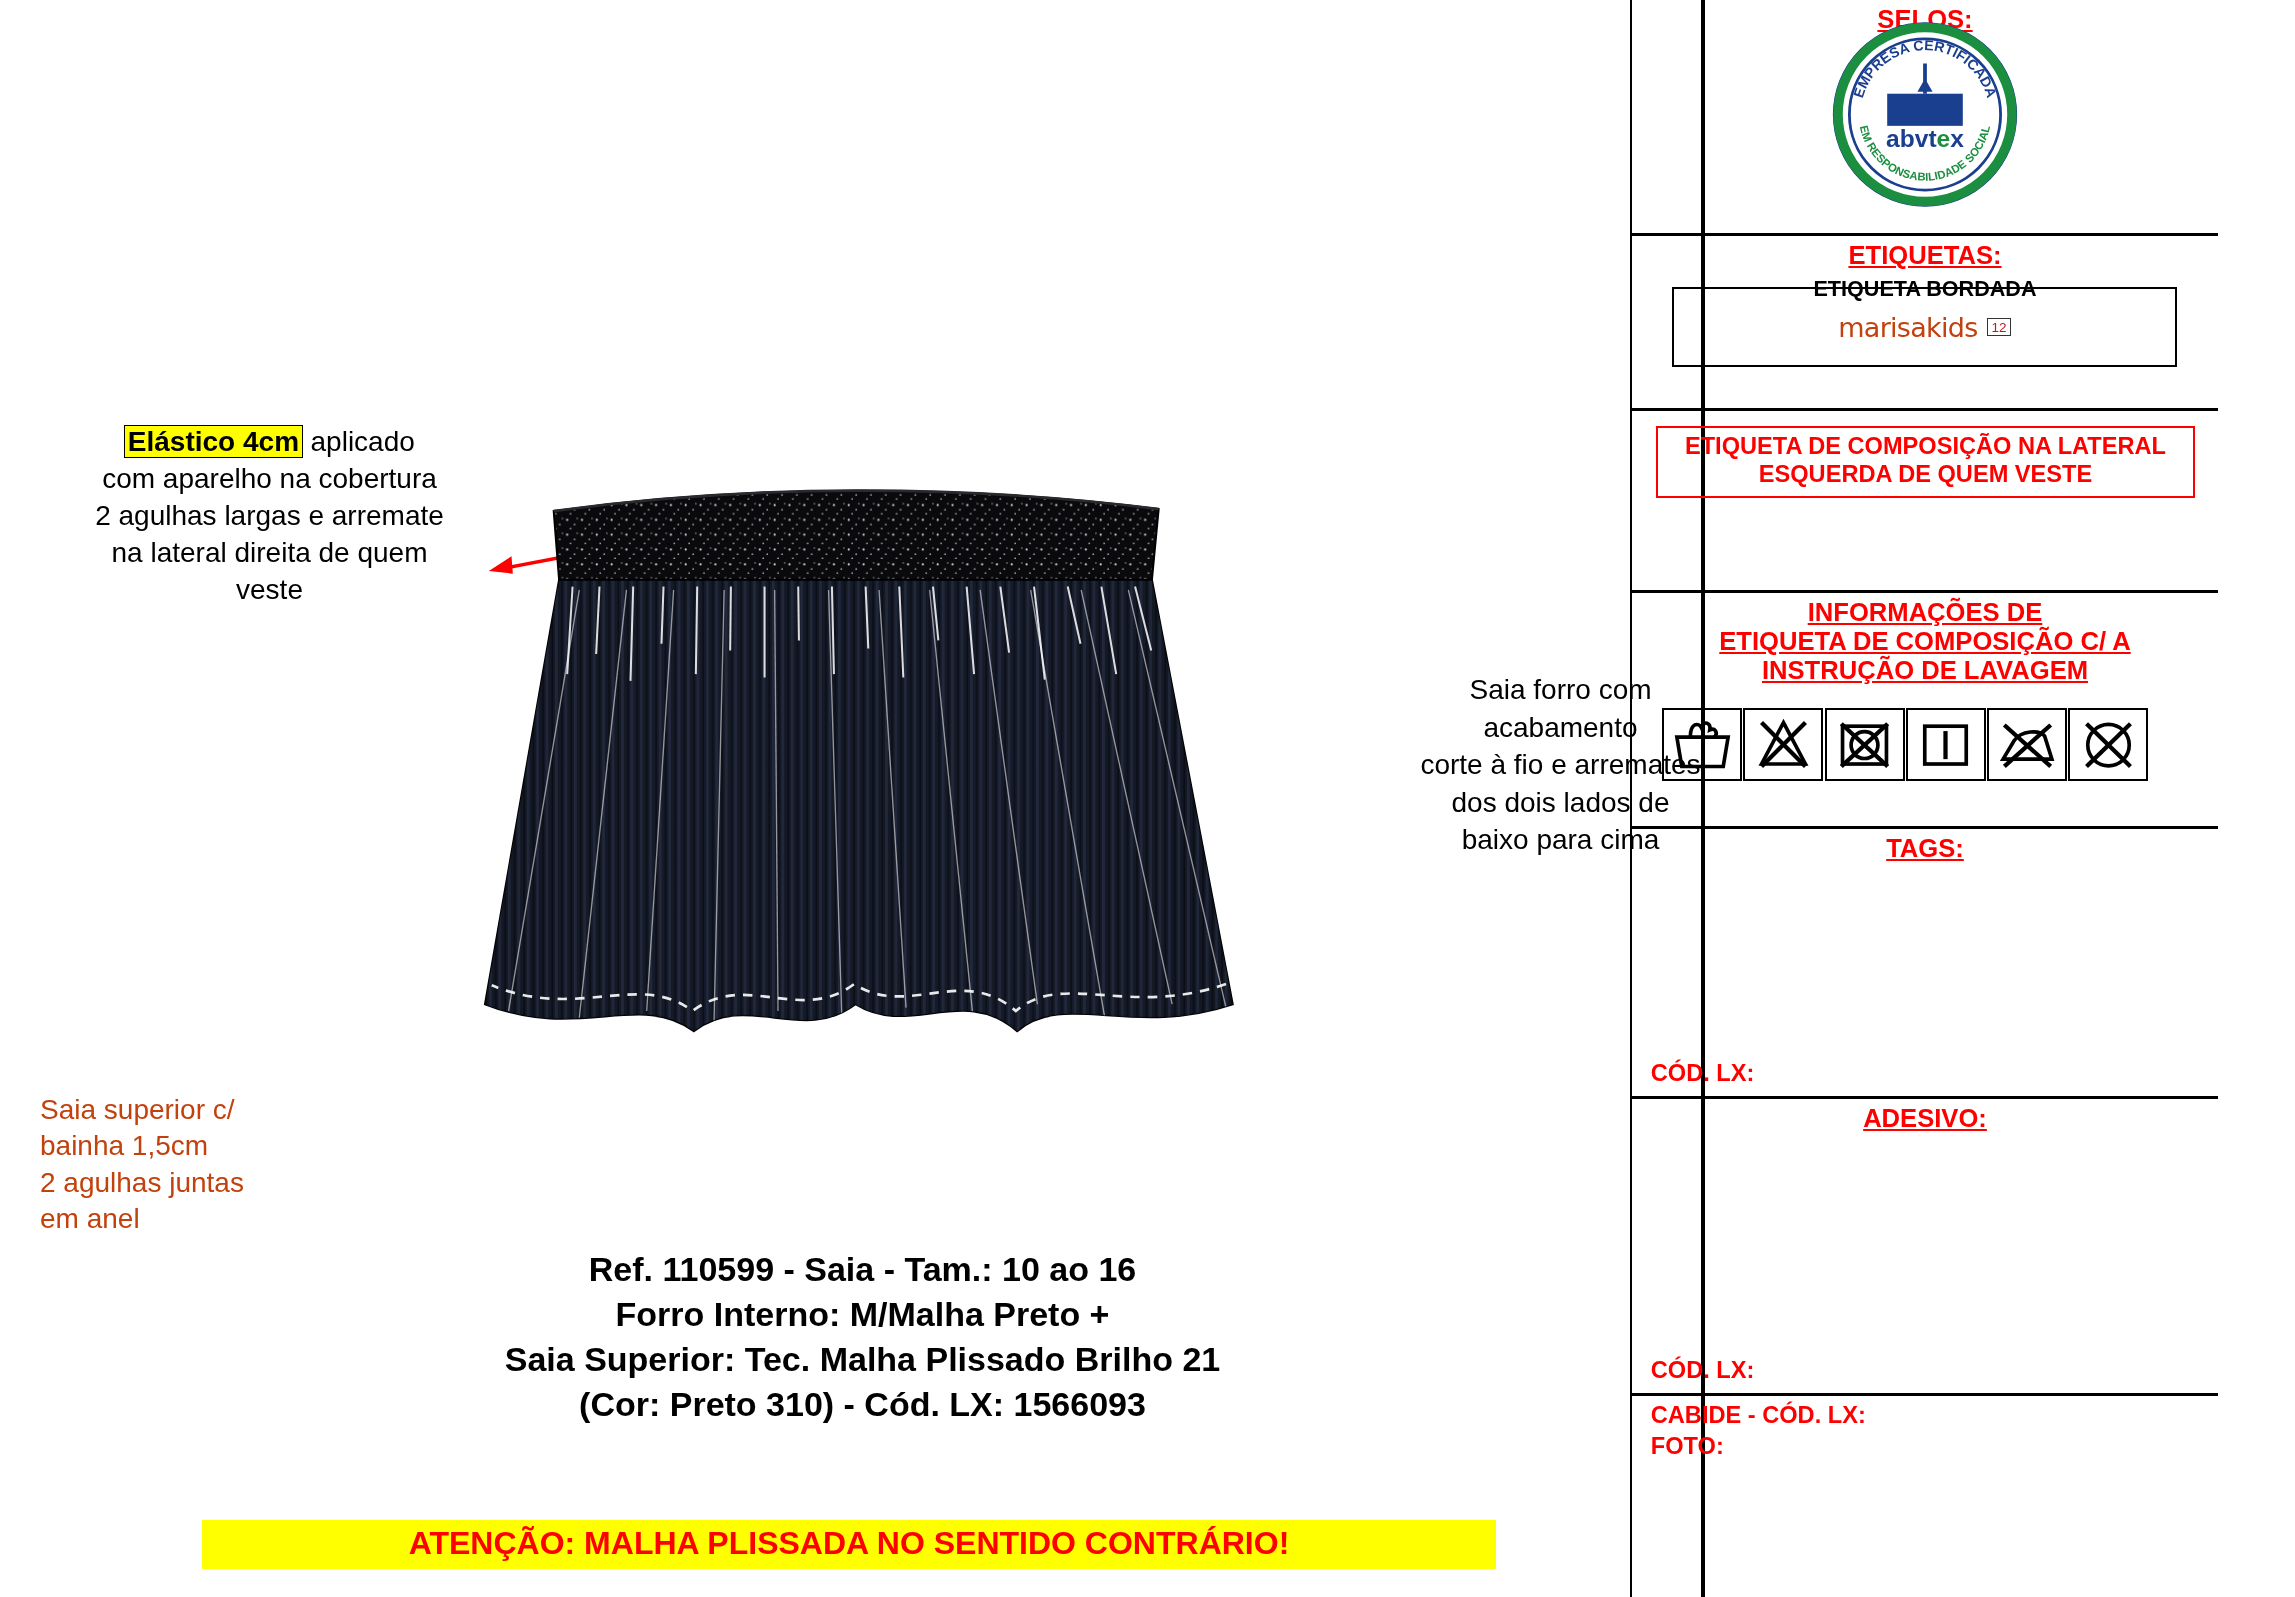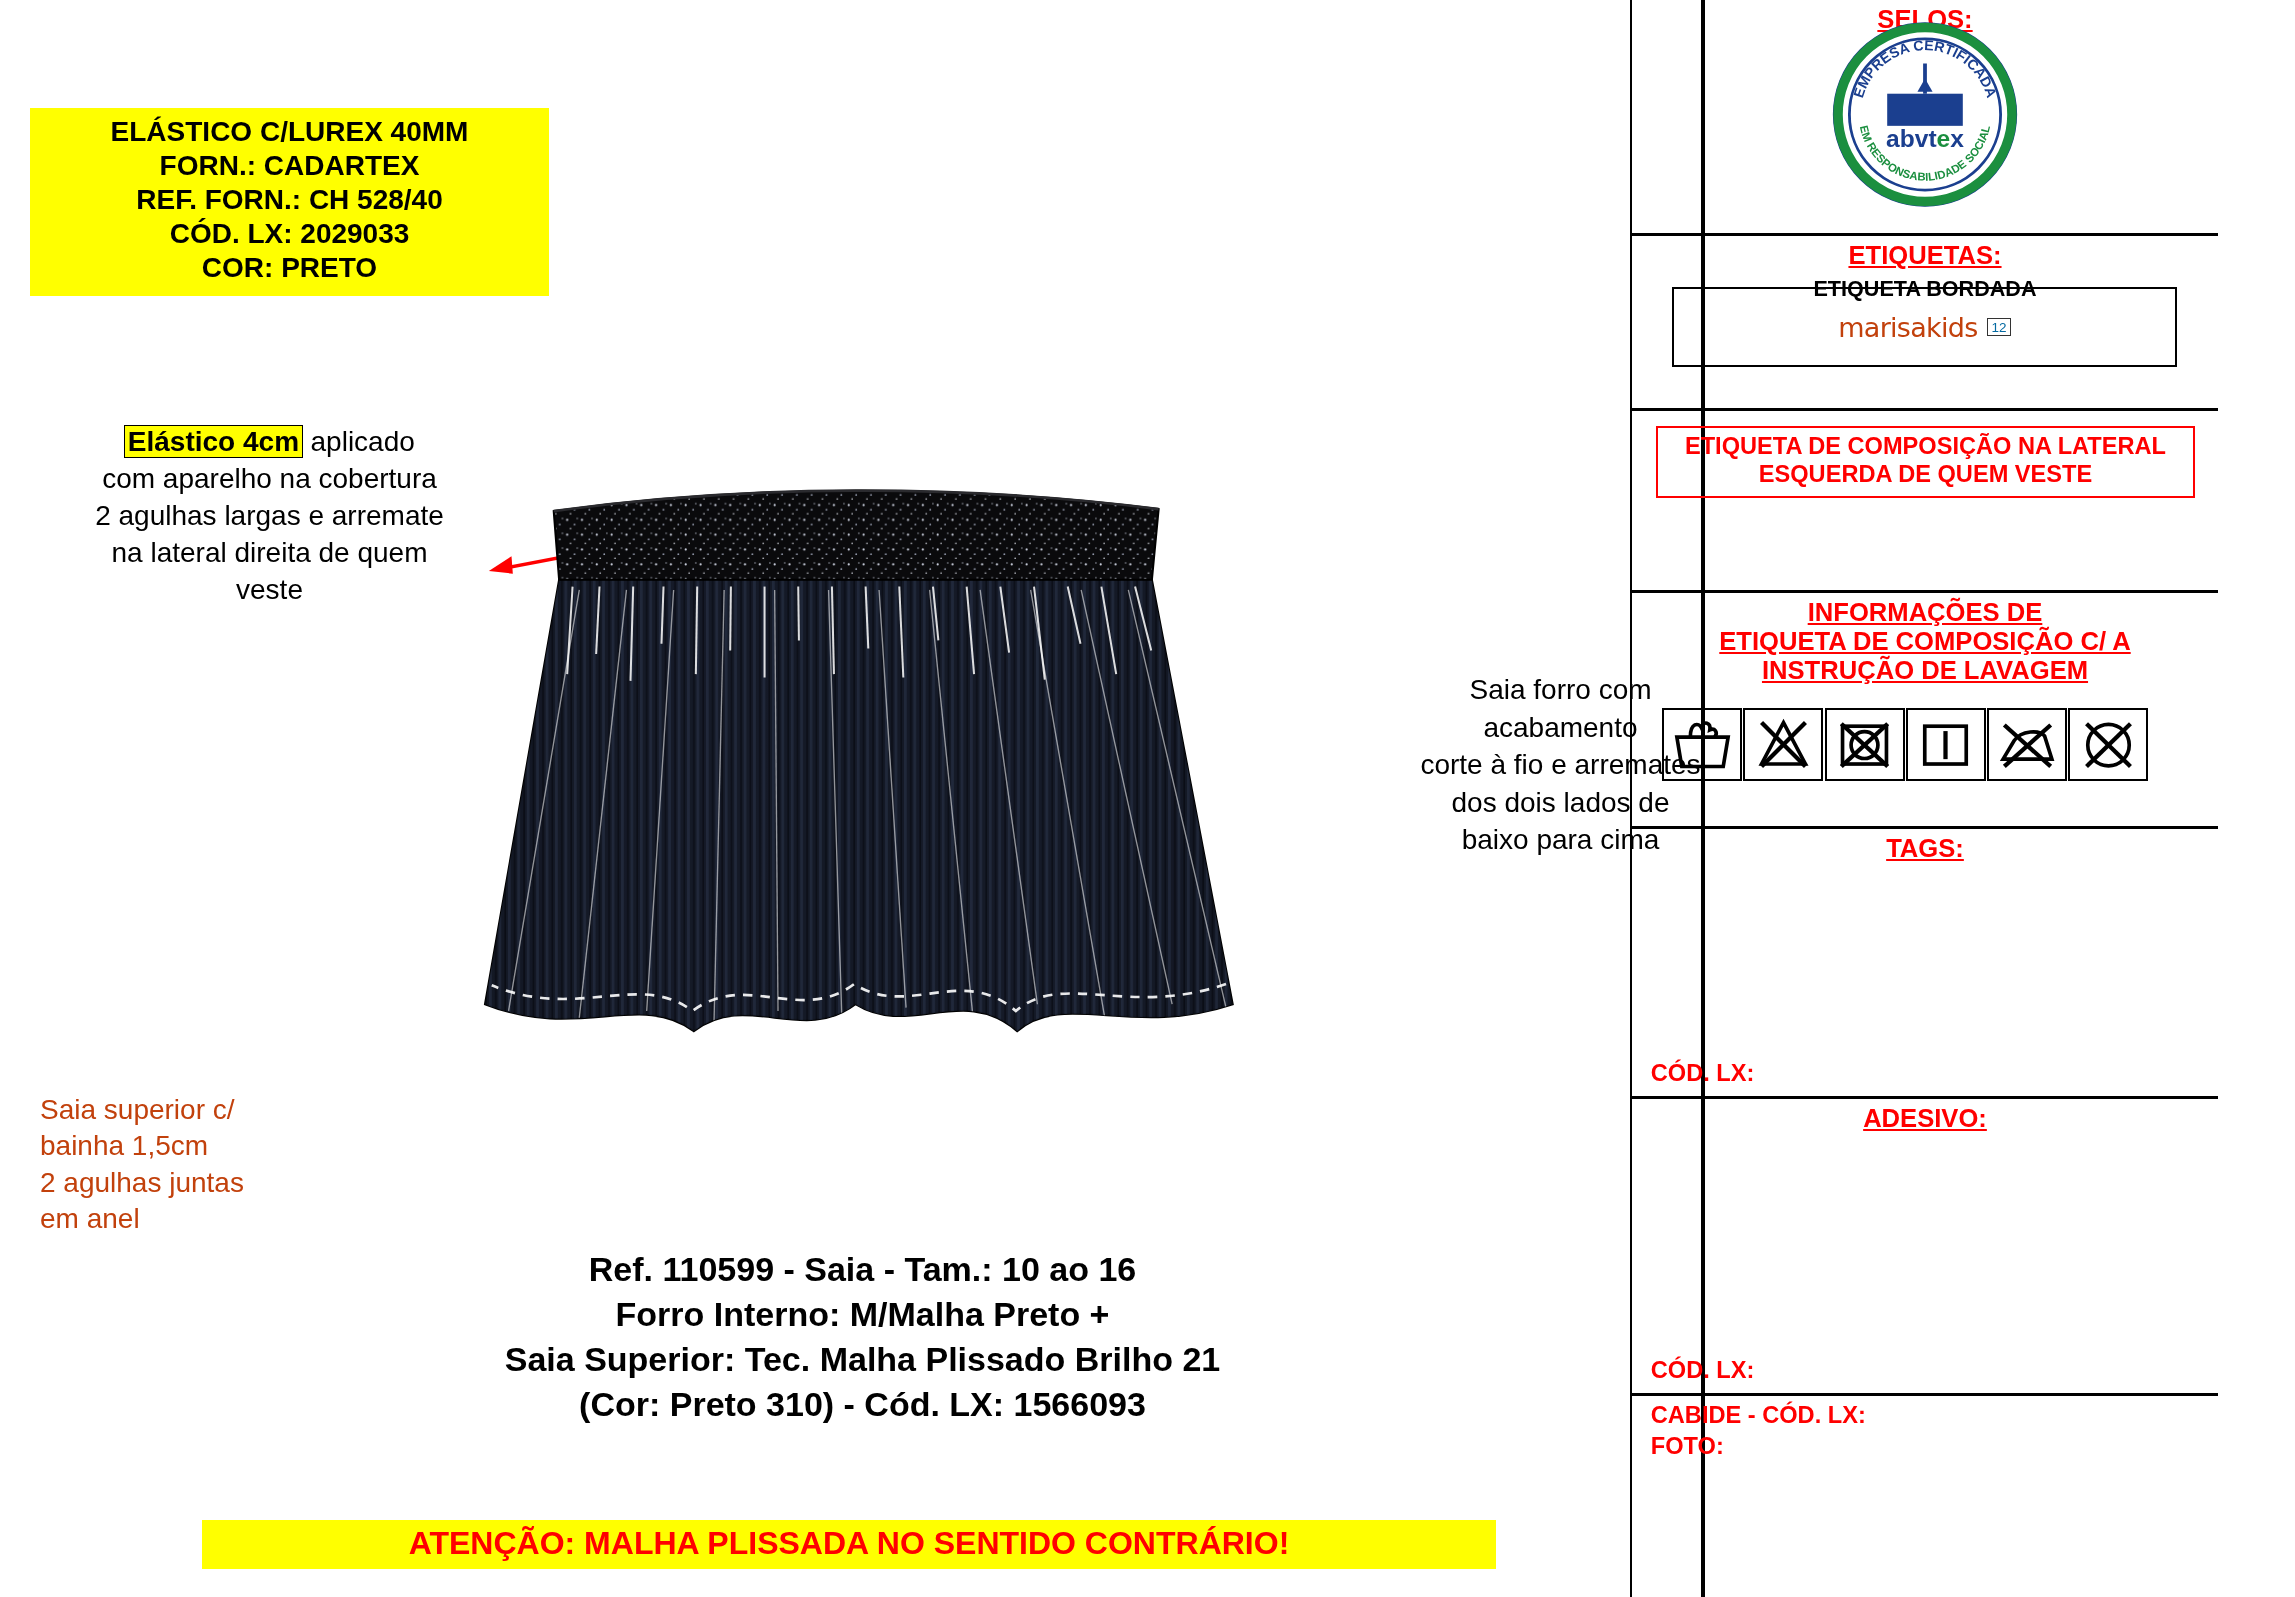--- a/index.html
+++ b/index.html
@@ -161,21 +161,21 @@
   #brand-text {
     font-size: 27px;
     letter-spacing: -0.7px;
     color: #c2410c;
     font-family: "DejaVu Sans", sans-serif;
   }
   #brand-size {
     font-size: 13.5px;
     border: 1.3px solid #333;
     padding: 0.7px 3.4px;
-    color: #0369a1;
+    color: #b91c1c;
   }
   
   #comp-box {
     position: absolute;
     left: 24px; top: 15px;
     width: 539px;
     border: 2.7px solid #ff0000;
     text-align: center;
     color: #ff0000;
     font-weight: bold;
@@ -203,27 +203,20 @@
     width: 189px; height: 189px;
   }
 </style>
 </head>
 <body>
 
 <div id="sheet">
 
   <div id="main-panel">
 
-    <div id="elastic-box">
-      <div>ELÁSTICO C/LUREX 40MM</div>
-      <div>FORN.: CADARTEX</div>
-      <div>REF. FORN.: CH 528/40</div>
-      <div>CÓD. LX: 2029033</div>
-      <div>COR: PRETO</div>
-    </div>
 
     <div id="elastic-note">
       <div style="text-align:center;margin-top:40px;">
         <span class="hl">Elástico 4cm</span><span> aplicado</span>
       </div>
       <div>com aparelho na cobertura</div>
       <div>2 agulhas largas e arremate</div>
       <div>na lateral direita de quem</div>
       <div>veste</div>
     </div>

